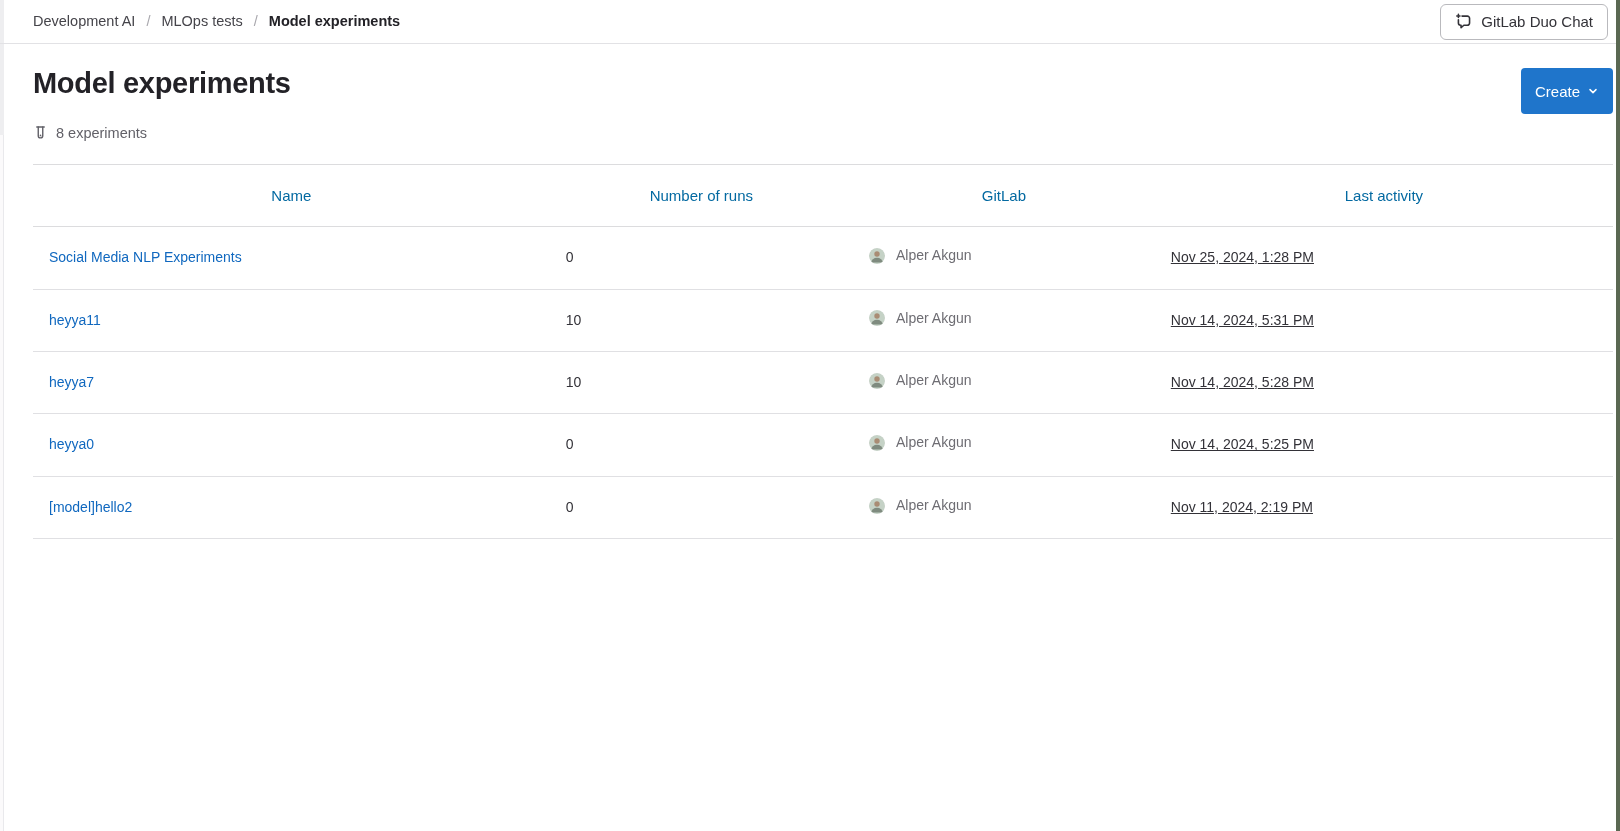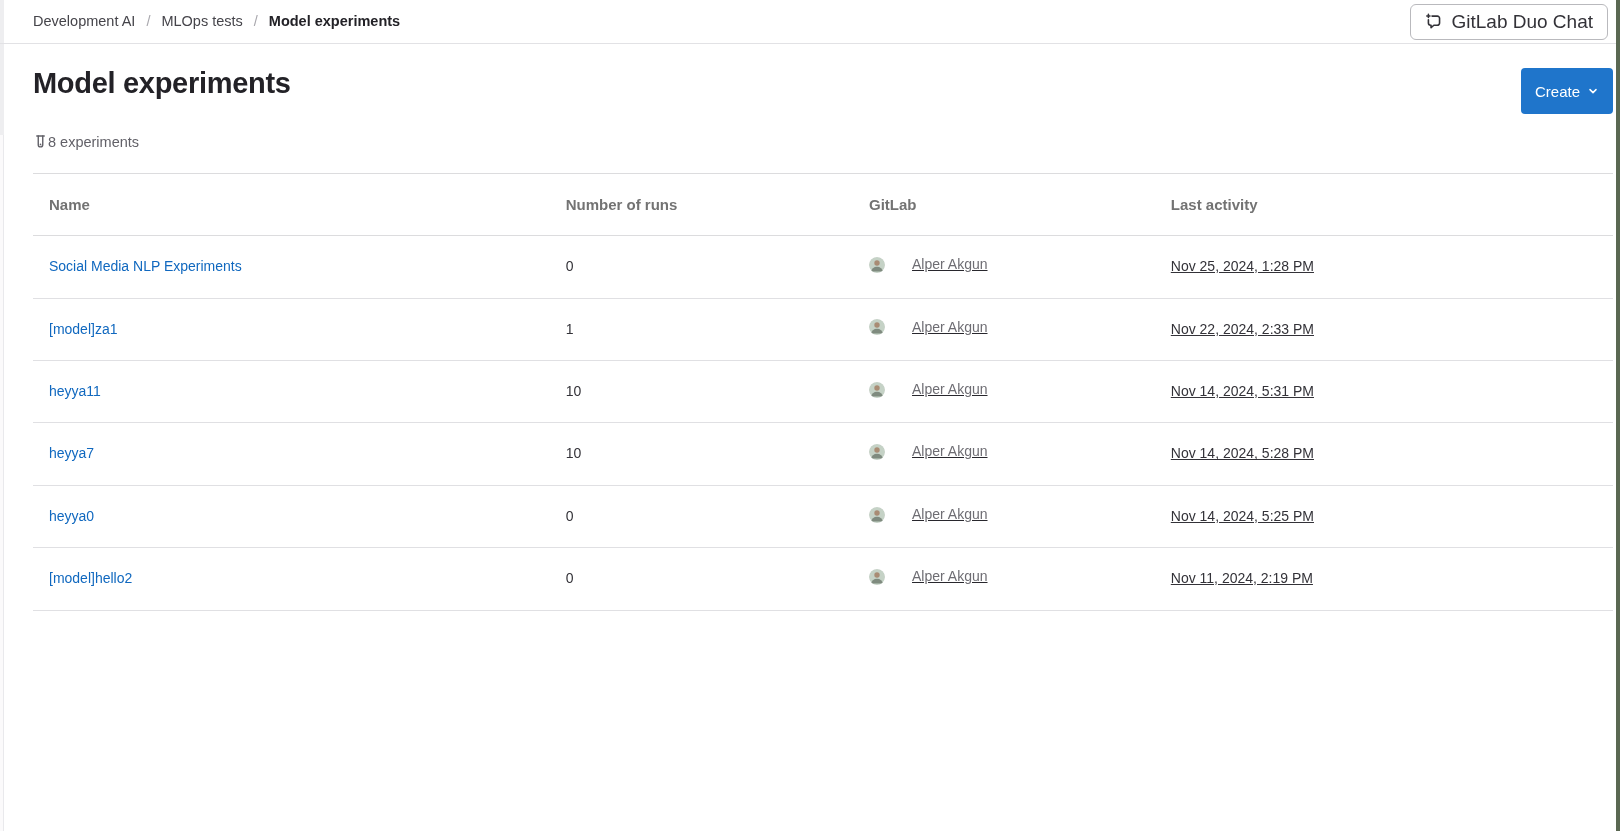--- a/index.html
+++ b/index.html
@@ -19,41 +19,41 @@
   
   .topbar { position:relative; z-index:1; height:44px; display:flex; align-items:center;
     justify-content:space-between; padding:0 12px 0 33px; border-bottom:1px solid #e2e2e5; }
   .breadcrumb { display:flex; align-items:center; gap:11px; font-size:14.5px; }
   .bc-link { color:#45444a; text-decoration:none; cursor:pointer; }
   .bc-sep { color:#a9a8ae; }
   .bc-current { font-weight:700; color:#232227; }
 
   .duo-btn { display:flex; align-items:center; gap:9px; height:36px; padding:0 14px;
     background:#fff; border:1px solid #b9b9bd; border-radius:6px;
-    font-family:inherit; font-size:19px; color:#333238; cursor:pointer; }
+    font-family:inherit; font-size:15px; color:#333238; cursor:pointer; }
   .duo-btn svg { display:block; }
 
   
   .content { position:relative; z-index:1; padding:23px 7px 0 33px; }
   .title-row { display:flex; align-items:flex-start; justify-content:space-between; }
   .page-title { margin:0; font-size:29px; line-height:1.15; font-weight:700; letter-spacing:-0.3px; color:#232227; }
   .create-btn { display:flex; align-items:center; gap:7px; height:46px; padding:0 14px; margin-top:1px;
     background:#1f75cb; border:none; border-radius:4px;
     font-family:inherit; font-size:15px; color:#ffffff; cursor:pointer; }
-  .meta-row { display:flex; align-items:center; margin-top:18px; color:#626168; font-size:14.5px; }
+  .meta-row { display:flex; align-items:center; gap:8px; margin-top:9px; color:#626168; font-size:14.5px; }
   .meta-row svg { display:block; }
 
   
   table.experiments { width:100%; border-collapse:collapse; margin-top:21px; }
-  .experiments th { text-align:left; font-size:15px; font-weight:700; color:#737373;
+  .experiments th { text-align:center; font-size:15px; font-weight:400; color:#0369a1;
     padding:20px 16px; border-top:1px solid #dcdcde; border-bottom:1px solid #dcdcde; }
   .experiments td { padding:19px 16px; border-bottom:1px solid #e0e0e3; font-size:14px; vertical-align:middle; }
   .exp-link { color:#1068bf; text-decoration:none; cursor:pointer; }
   .td-runs { color:#333238; }
-  .creator-wrap { display:inline-flex; align-items:center; gap:27px;text-decoration:underline; }
+  .creator-wrap { display:inline-flex; align-items:center; gap:11px; }
   .creator-name { color:#6e6d73; }
   .avatar { display:inline-flex; width:16px; height:16px; border-radius:50%; overflow:hidden;
     box-shadow: inset 0 0 0 1px rgba(0,0,0,.08); }
   .td-activity { color:#333238;text-decoration:underline; }
 </style>
 </head>
 <body>
 
 <div class="left-strip"></div>
 <div class="right-strip"></div>
@@ -134,43 +134,20 @@
           </svg>
         </span>
         <span class="creator-name">Alper Akgun</span>
       </span>
     </td>
     <td class="td-activity">
       <span>Nov 25, 2024, 1:28 PM</span>
     </td>
   </tr>
 
-  <tr>
-    <td class="td-name">
-      <a class="exp-link" href="#">[model]za1</a>
-    </td>
-    <td class="td-runs">
-      <span>1</span>
-    </td>
-    <td class="td-creator">
-      <span class="creator-wrap">
-        <span class="avatar">
-          <svg width="16" height="16" viewBox="0 0 16 16">
-            <circle cx="8" cy="8" r="8" fill="#c5d2c6"></circle>
-            <path d="M2.3 14.6 a5.7 4.8 0 0 1 11.4 0 z" fill="#7f8b7f"></path>
-            <circle cx="8" cy="6" r="2.7" fill="#a98c74"></circle>
-          </svg>
-        </span>
-        <span class="creator-name">Alper Akgun</span>
-      </span>
-    </td>
-    <td class="td-activity">
-      <span>Nov 22, 2024, 2:33 PM</span>
-    </td>
-  </tr>
 
 
   <tr>
     <td class="td-name">
       <a class="exp-link" href="#">heyya11</a>
     </td>
     <td class="td-runs">
       <span>10</span>
     </td>
     <td class="td-creator">

